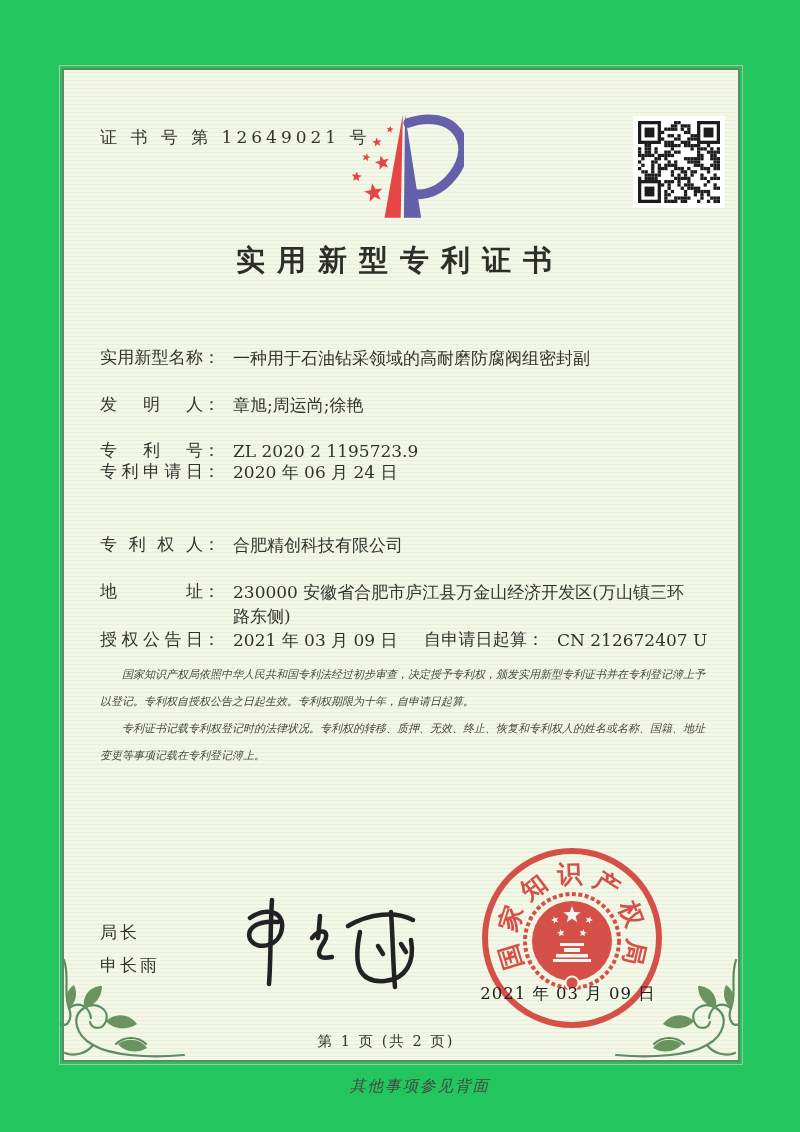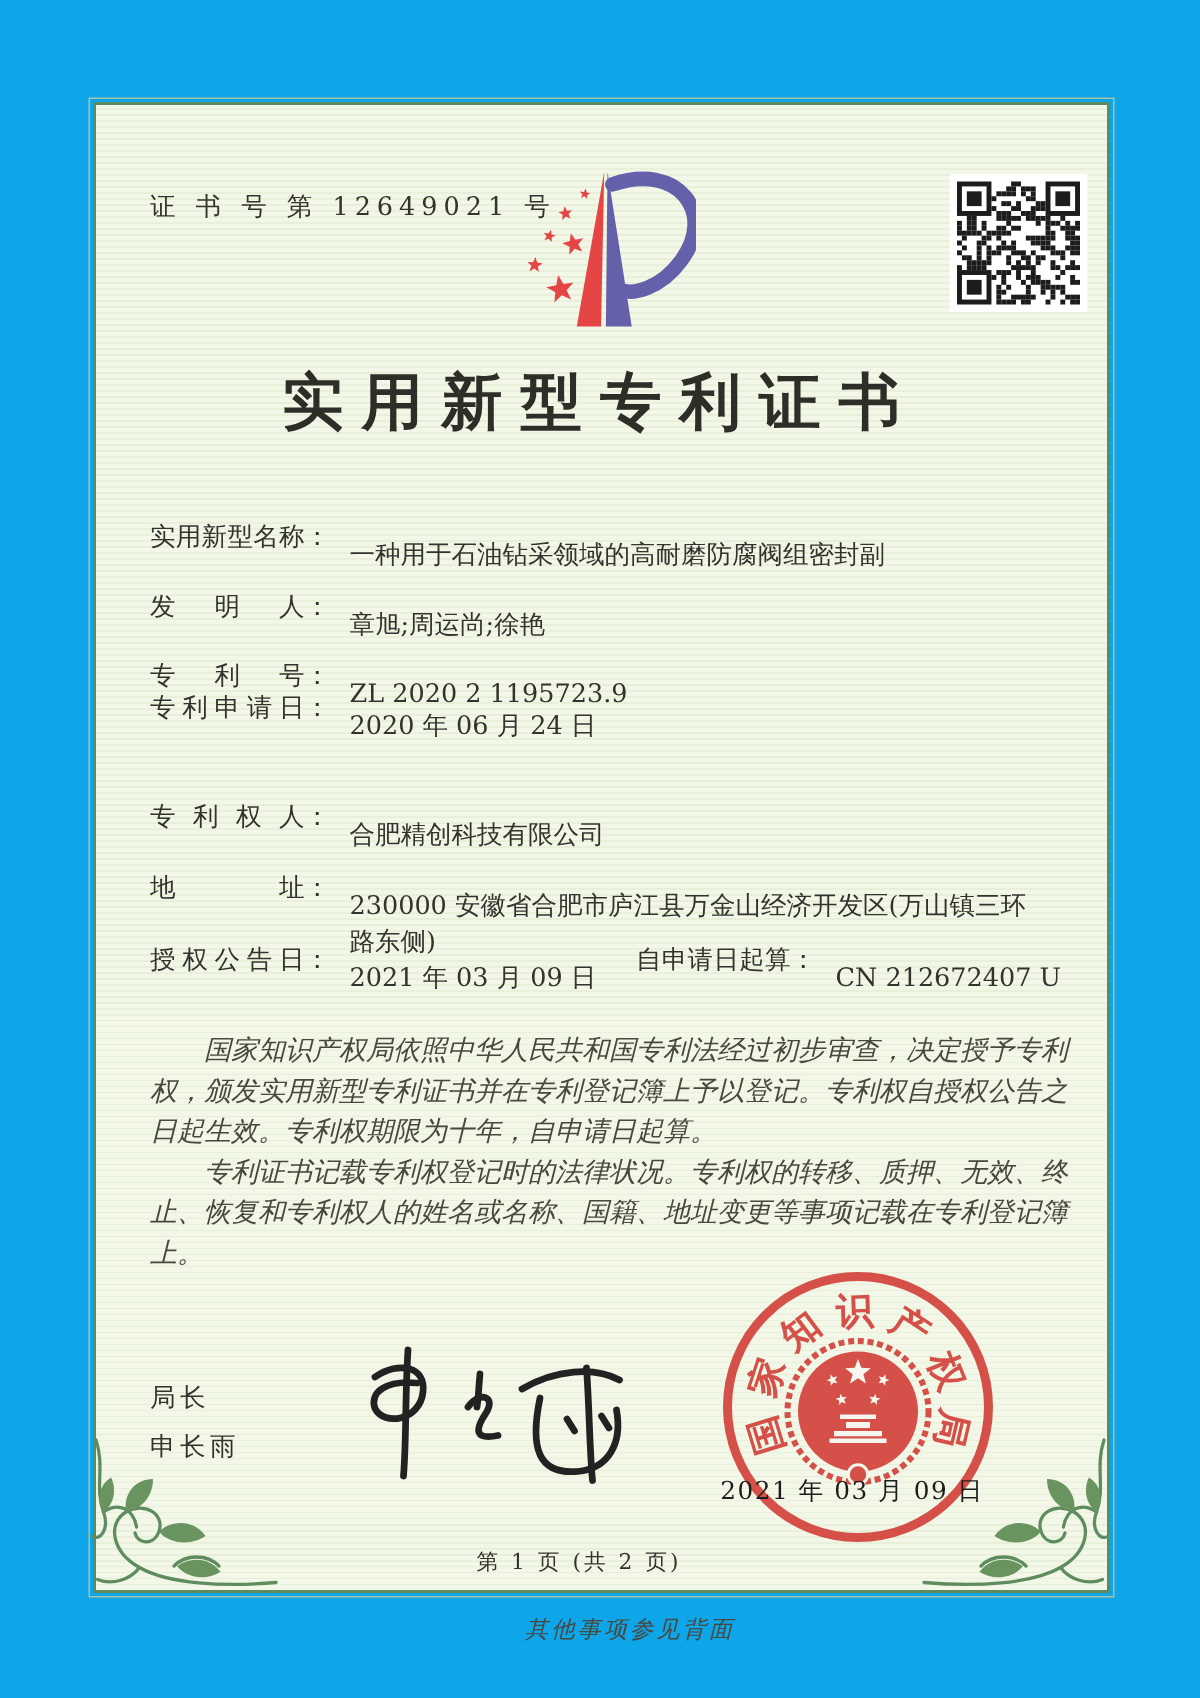--- a/index.html
+++ b/index.html
@@ -1,50 +1,50 @@
 <!DOCTYPE html>
 <html><head>
 <meta charset="utf-8">
 <style>
   html,body{margin:0;padding:0;background:#e9e9e6;}
   .page{
     position:relative;width:800px;height:1132px;margin:0 auto;
-    background:#0ea5e9;overflow:hidden;
+    background:#22c55e;overflow:hidden;
     font-family:"DejaVu Serif","Liberation Serif",serif;
     color:#33332e;
   }
   
   .frame{
     position:absolute;left:62px;top:68px;width:674px;height:990px;
     border:2px solid #5e8a60;
     outline:1px solid #a9c1a7;outline-offset:2px;
     background:repeating-linear-gradient(0deg,#f3f7e8 0px,#f3f7e8 3px,#e9f0da 3px,#e9f0da 4px);
     z-index:0;
   }
   .corner{position:absolute;z-index:2;width:132px;height:106px;}
   .corner.bl{left:54px;top:958px;}
   .corner.br{left:614px;top:958px;transform:scaleX(-1);}
   .certno{position:absolute;left:100px;top:126px;font-size:17px;letter-spacing:4px;z-index:3;}
   .logo{position:absolute;left:346px;top:110px;z-index:3;}
   .qr{position:absolute;left:633px;top:116px;z-index:3;}
   .title{
     position:absolute;left:0;top:241px;width:800px;text-align:center;
-    font-size:41px;font-weight:bold;letter-spacing:12px;color:#2e2e29;z-index:3;
+    font-size:29px;font-weight:bold;letter-spacing:12px;color:#2e2e29;z-index:3;
   }
   .fieldrow{position:absolute;left:100px;width:620px;font-size:17px;z-index:3;display:flex;}
   .lbl{display:inline-block;width:103px;text-align:justify;text-align-last:justify;flex:none;}
   .colon{flex:none;margin-right:13px;}
-  .val{flex:none;line-height:24px;margin-top:12px;}
+  .val{flex:none;line-height:24px;}
   .val.addr{width:452px;}
   .grantgrp1{display:flex;width:324px;flex:none;}
   .grantgrp2{display:flex;flex:none;}
   .grantgrp2 .lbl{width:103px;}
   .paras{
-    position:absolute;left:100px;top:687px;width:612px;z-index:3;
-    font-size:18px;line-height:27px;font-style:italic;color:#48483d;
+    position:absolute;left:100px;top:661px;width:612px;z-index:3;
+    font-size:11px;line-height:27px;font-style:italic;color:#48483d;
   }
   .paras p{margin:0;text-indent:2em;}
   .officer{position:absolute;left:100px;top:916px;font-size:17px;line-height:33px;z-index:3;}
   .officer div{letter-spacing:3px;}
   .signature{position:absolute;left:220px;top:890px;z-index:4;}
   .seal{position:absolute;left:477px;top:843px;z-index:3;opacity:.9;}
   .sealdate{
     position:absolute;left:468px;top:983px;width:200px;text-align:center;
     font-size:16.5px;letter-spacing:1px;color:#1d1d1d;z-index:5;
   }

